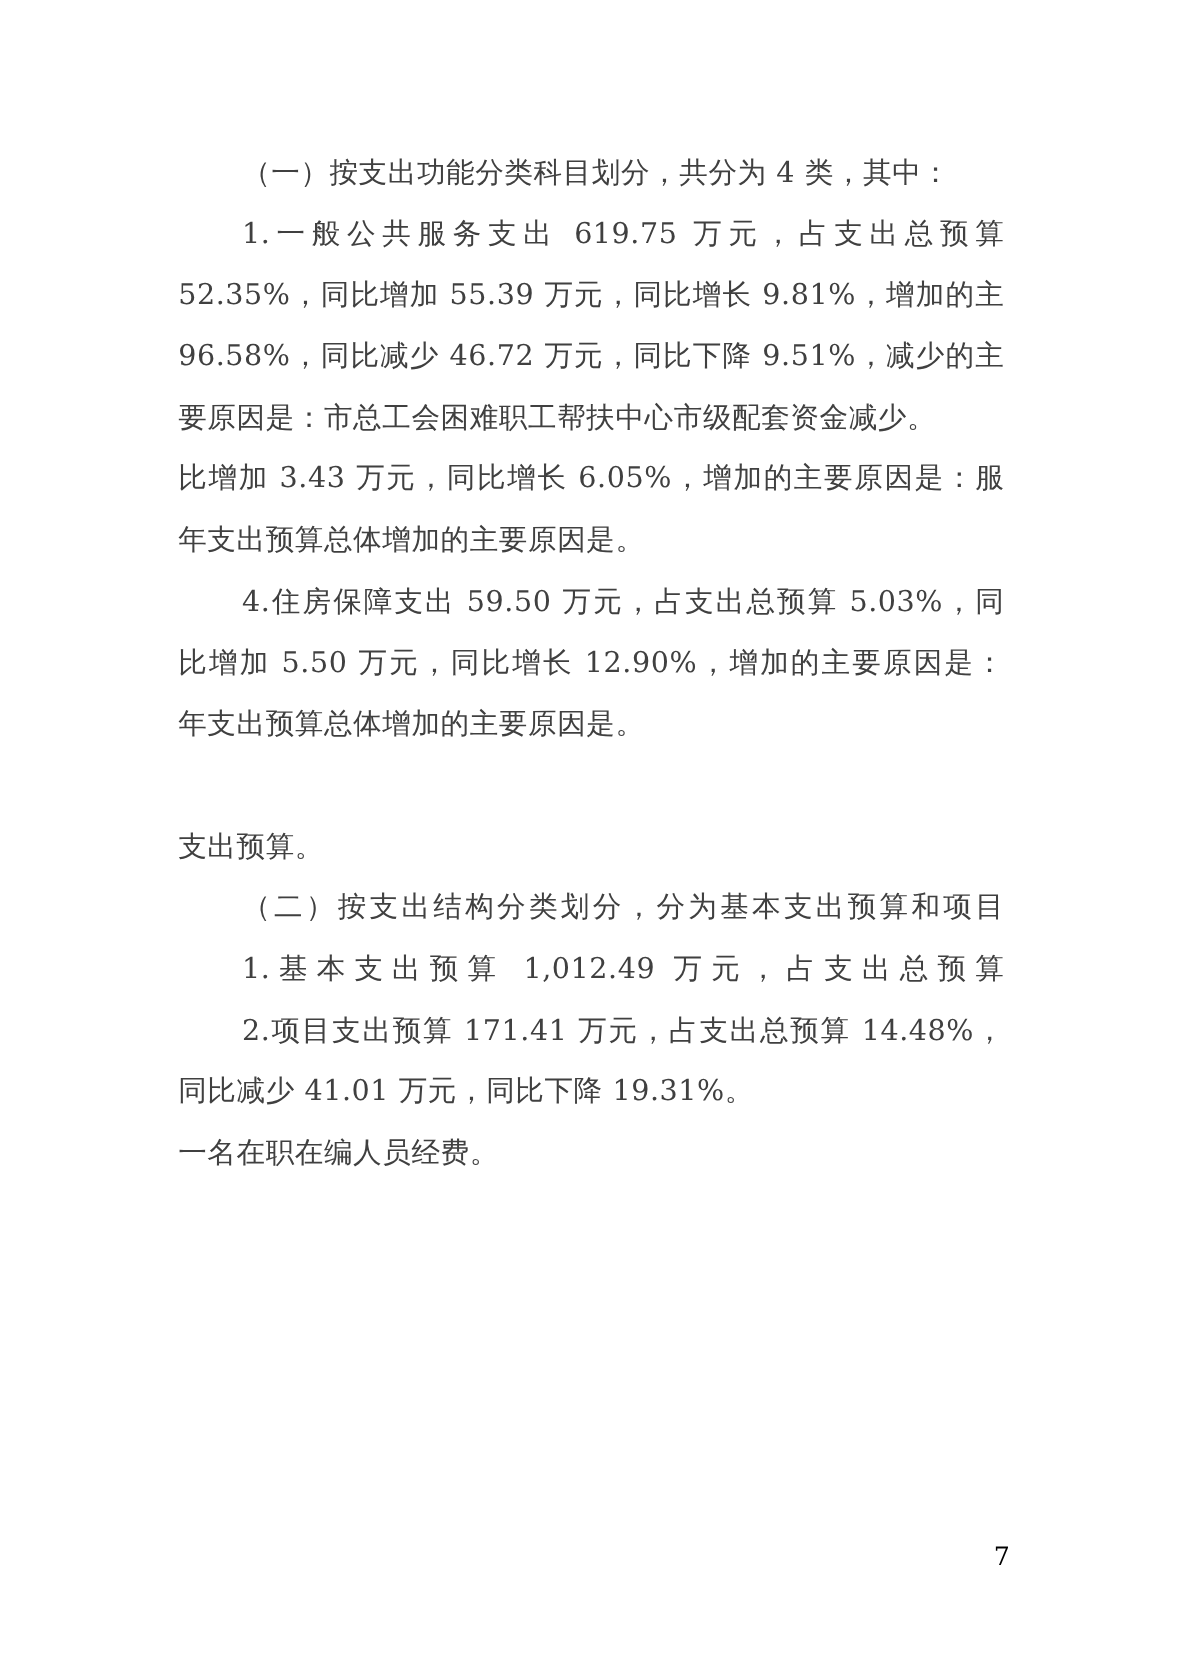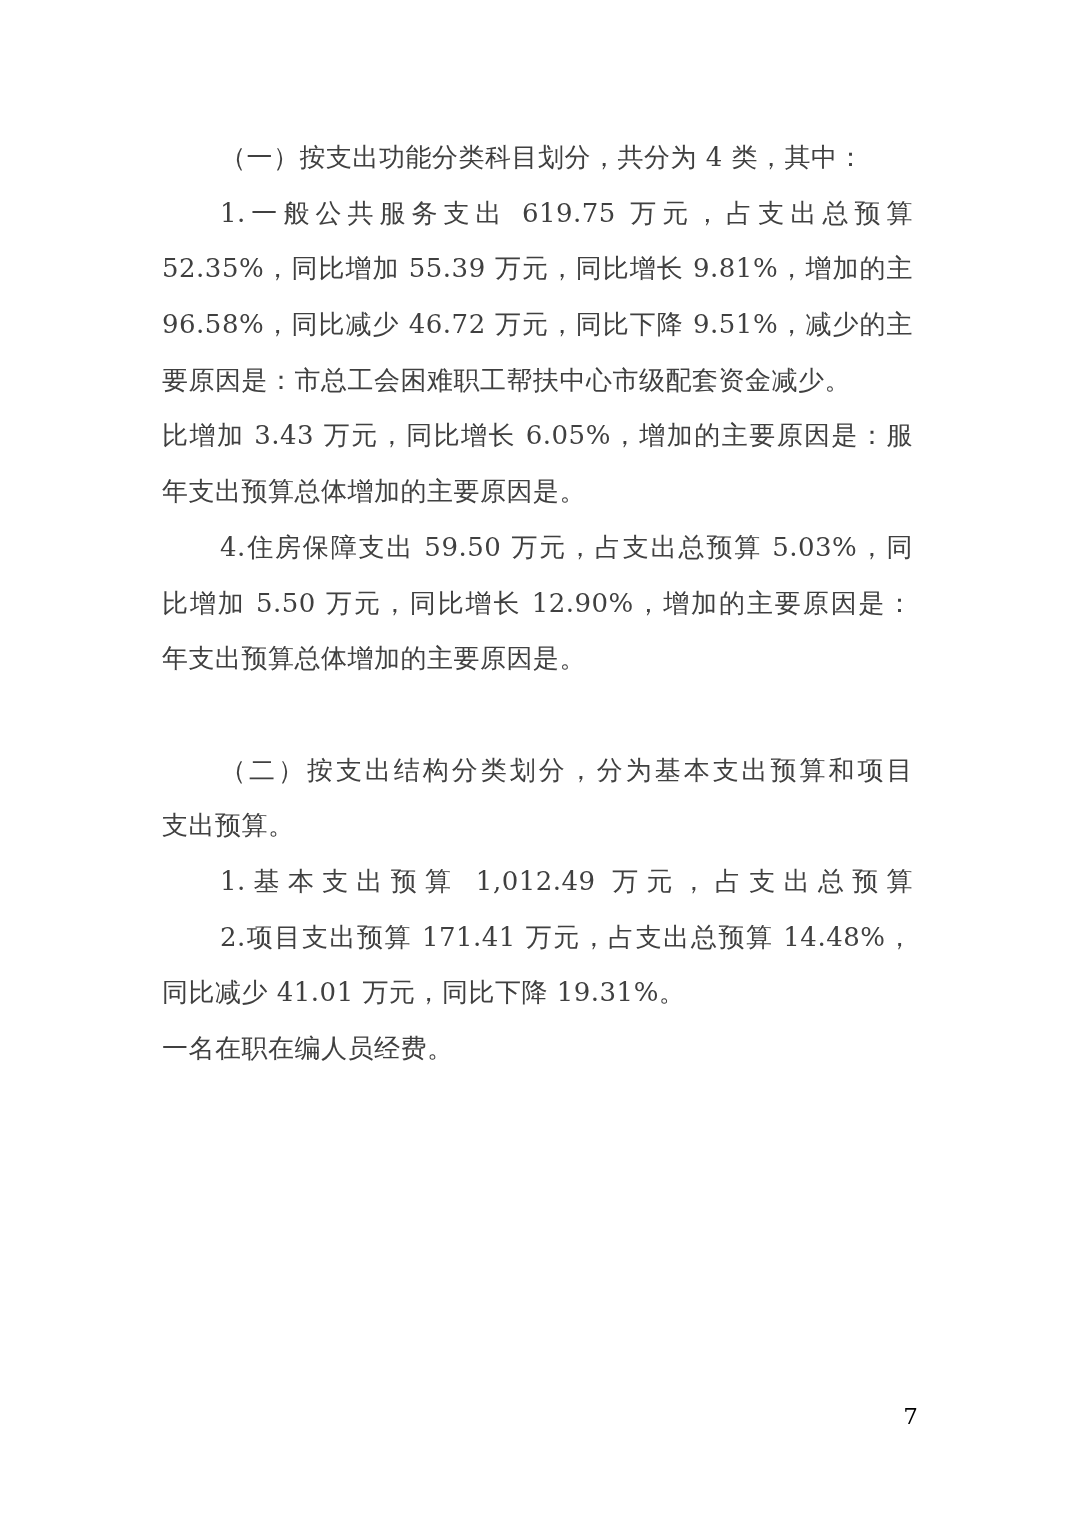--- a/index.html
+++ b/index.html
@@ -62,21 +62,21 @@
       <div class="line indent stretch">1.一般公共服务支出 619.75 万元，占支出总预算</div>
       <div class="line stretch">52.35%，同比增加 55.39 万元，同比增长 9.81%，增加的主</div>
       <div class="line stretch">96.58%，同比减少 46.72 万元，同比下降 9.51%，减少的主</div>
       <div class="line no-stretch">要原因是：市总工会困难职工帮扶中心市级配套资金减少。</div>
       <div class="line stretch">比增加 3.43 万元，同比增长 6.05%，增加的主要原因是：服</div>
       <div class="line no-stretch">年支出预算总体增加的主要原因是。</div>
       <div class="line indent stretch">4.住房保障支出 59.50 万元，占支出总预算 5.03%，同</div>
       <div class="line stretch">比增加 5.50 万元，同比增长 12.90%，增加的主要原因是：</div>
       <div class="line no-stretch">年支出预算总体增加的主要原因是。</div>
       <div class="line blank"></div>
+      <div class="line no-stretch">支出预算。</div>
       <div class="line indent stretch">（二）按支出结构分类划分，分为基本支出预算和项目</div>
-      <div class="line no-stretch">支出预算。</div>
       <div class="line indent stretch">1.基本支出预算 1,012.49 万元，占支出总预算 85.52%，</div>
       <div class="line indent stretch">2.项目支出预算 171.41 万元，占支出总预算 14.48%，</div>
       <div class="line no-stretch">同比减少 41.01 万元，同比下降 19.31%。</div>
       <div class="line no-stretch">一名在职在编人员经费。</div>
     </div>
   <div class="page-number">7</div>
 </div>
 
 </body></html>

